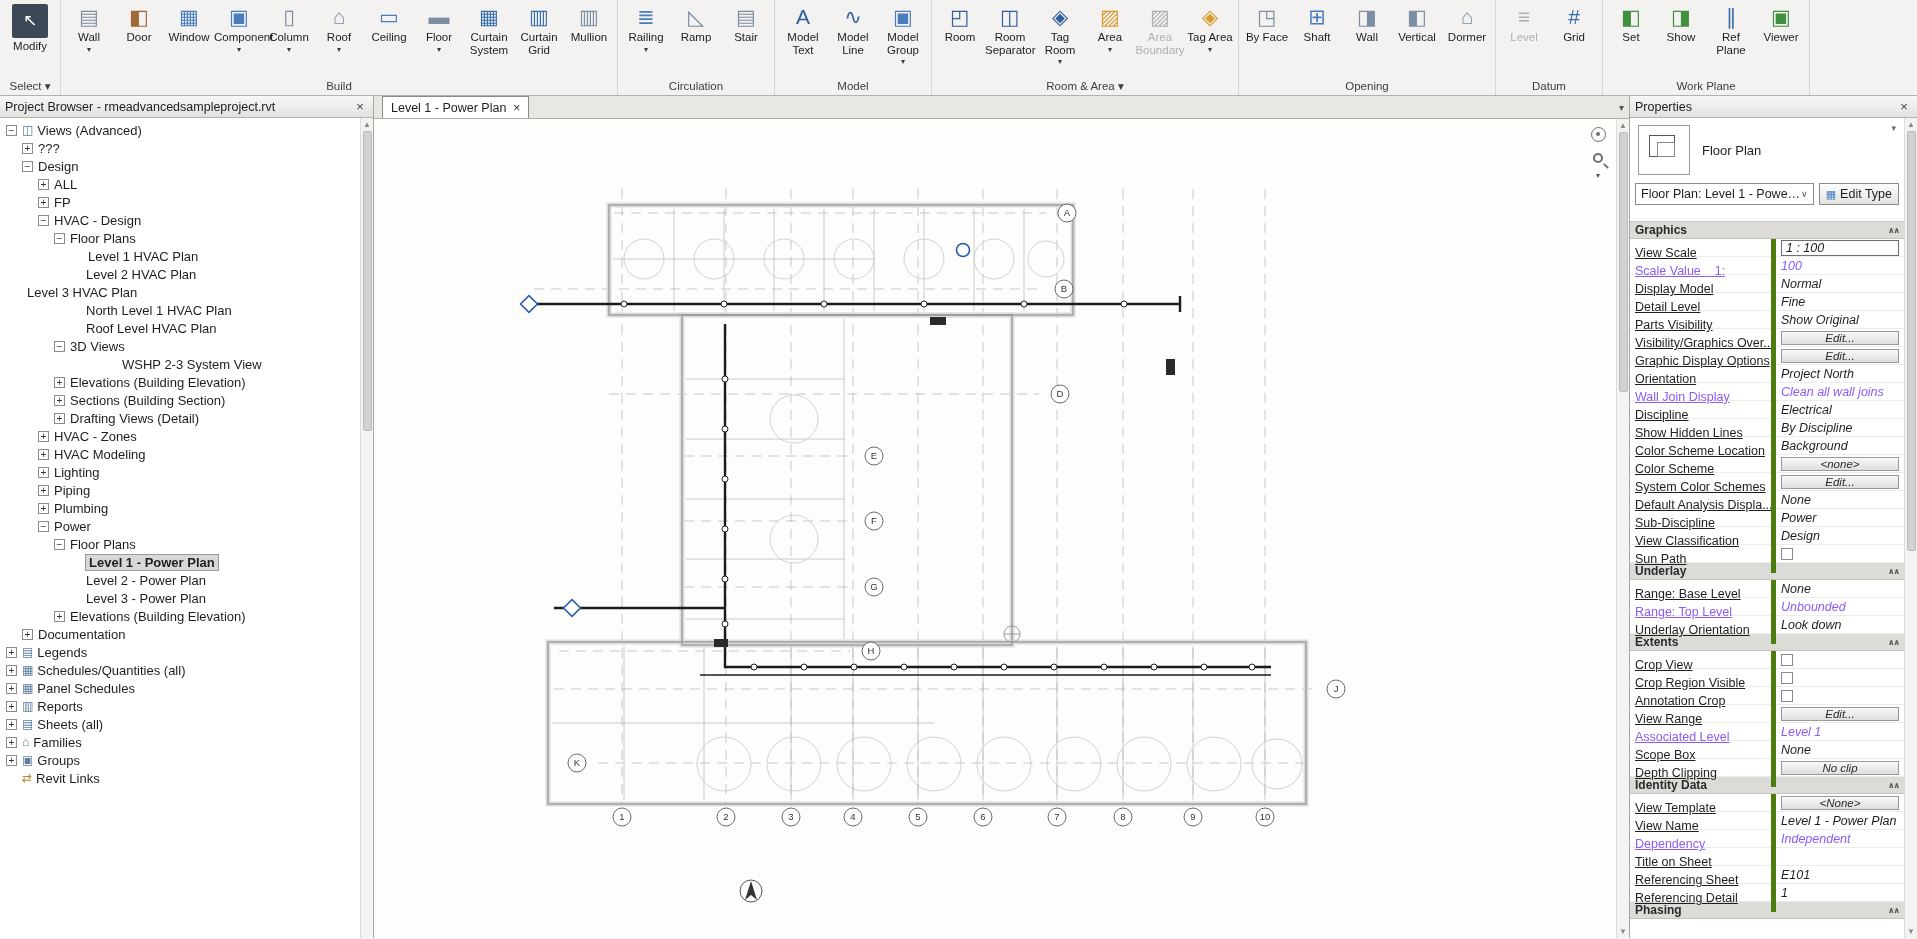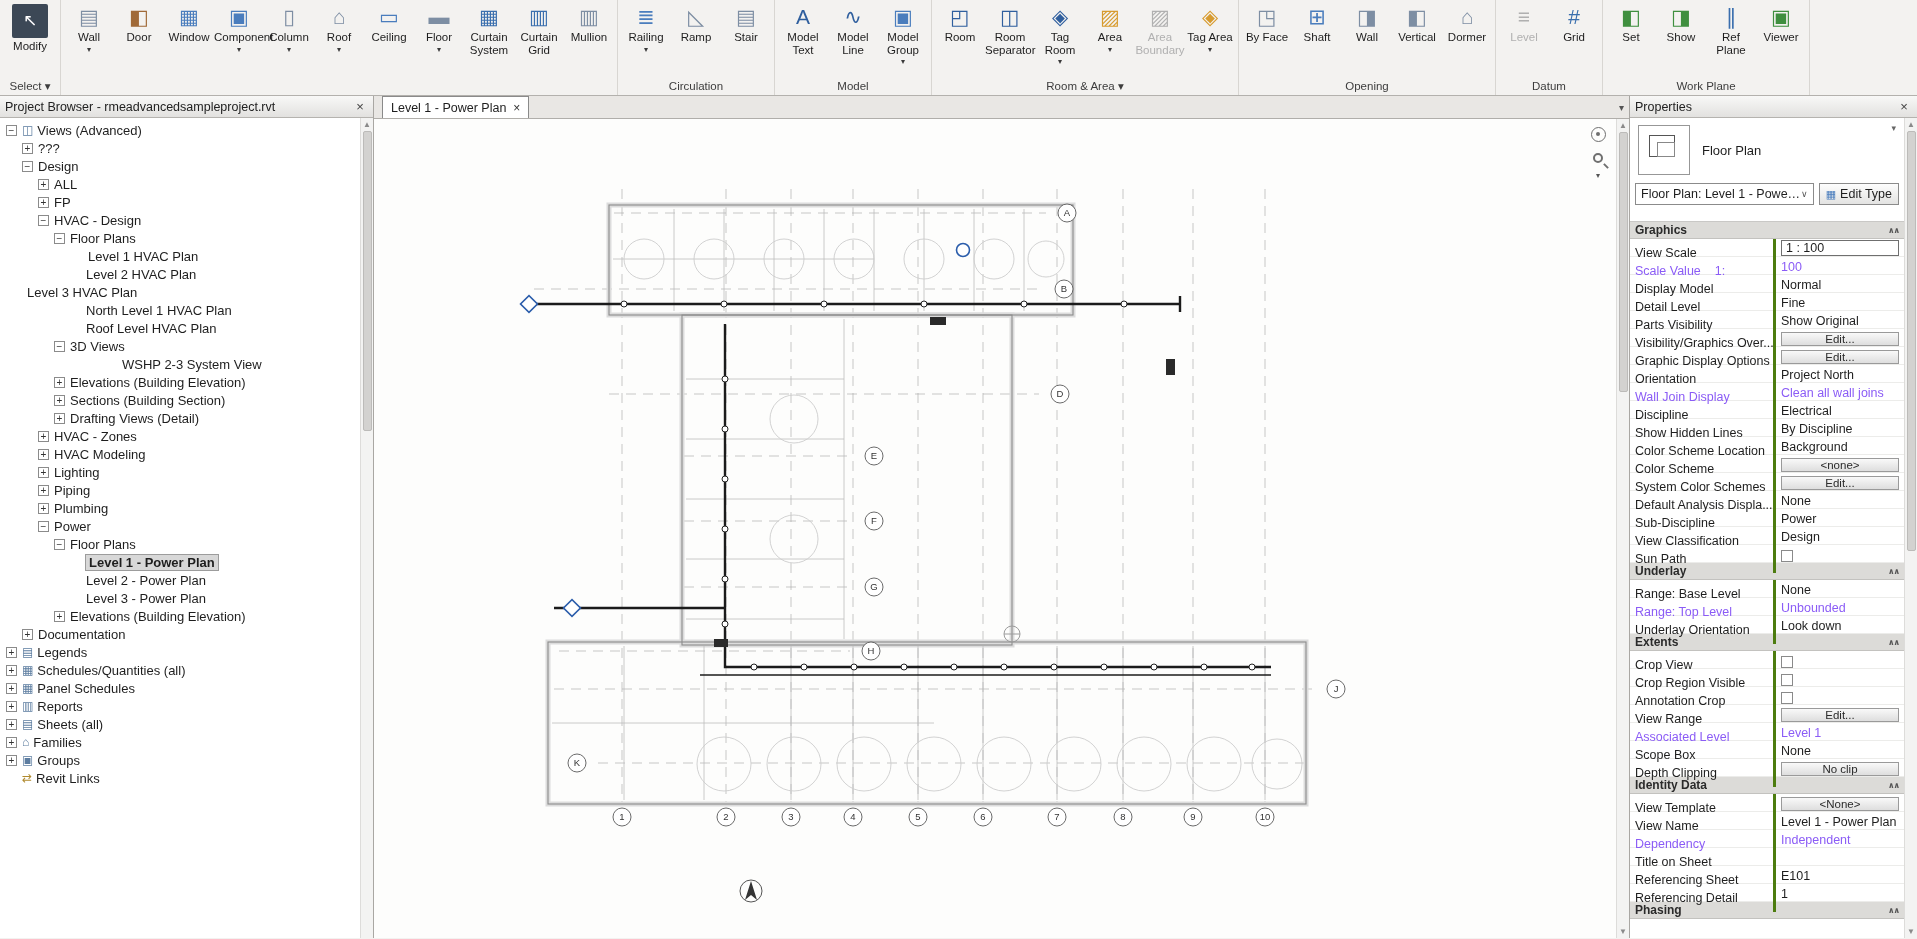--- a/index.html
+++ b/index.html
@@ -68,22 +68,22 @@
   .type-row { display:flex; align-items:center; gap:5px; padding:1px 5px 16px 5px; flex:0 0 auto; }
   .type-select { flex:1; height:22px; border:1px solid #8b8b8b; background:#fff; display:flex; align-items:center; font-size:12.5px; padding:0 5px; min-width:0; }
   .type-select .sel-text { flex:1; overflow:hidden; white-space:nowrap; text-overflow:ellipsis; }
   .type-select .sel-caret { font-size:9px; color:#555; }
   .edit-type-btn { height:22px; border:1px solid #8b8b8b; background:linear-gradient(#fdfdfd,#e3e3e2); display:flex; align-items:center; gap:4px; padding:0 6px; font-size:12.5px; white-space:nowrap; }
   .edit-type-btn .btn-ico { font-size:11px; color:#4a7dbd; }
   .props-grid { flex:1; border-top:1px solid #c9c8c6; overflow:hidden; font-size:12.5px; }
   .section-hdr { height:17px; background:#dcdbd8; border-bottom:1px solid #c3c2bf; display:flex; align-items:center; font-weight:bold; font-size:12px; padding:0 5px; color:#2b2b2b; }
   .chevrons { margin-left:auto; font-size:8px; color:#555; letter-spacing:-1px; }
   .prow { height:18px; display:flex; border-bottom:1px solid #ececea; }
-  .plabel { width:146px; flex:0 0 146px; padding:14px 5px; display:flex; align-items:center; border-right:3px solid #4d7c0f; overflow:hidden; white-space:pre; }
-  .pval { flex:1; min-width:0; padding:0 5px; display:flex; align-items:flex-end; overflow:hidden; white-space:nowrap; }
+  .plabel { width:146px; flex:0 0 146px; padding:14px 5px; display:flex; align-items:center; border-right:5px solid #4d7c0f; overflow:hidden; white-space:pre;text-decoration:underline; }
+  .pval { flex:1; min-width:0; padding:0 5px; display:flex; align-items:center; overflow:hidden; white-space:nowrap;font-style:italic; }
   .muted { color:#8b5cf6; }
   .btn-val { flex:1; height:14px; border:1px solid #9a9a9a; background:linear-gradient(#f9f9f9,#dedede); font-size:11.5px; display:flex; align-items:center; justify-content:center; color:#2b2b2b; }
   .input-val { flex:1; height:16px; border:1px solid #6f6f6f; background:#fff; display:flex; align-items:center; padding:0 4px; }
   .cbox { width:12px; height:12px; border:1px solid #8a8a8a; background:#fff; }
 </style>
 </head>
 <body>
 
 <div class="ribbon">
     <div class="ribbon-group">
@@ -140,20 +140,21 @@
         </div>
         <div class="ribbon-tool">
           <span class="tool-icon" style="color: rgb(58, 111, 174);">▥</span>
           <span class="tool-label">Curtain Grid</span>
         </div>
         <div class="ribbon-tool">
           <span class="tool-icon" style="color: rgb(125, 142, 163);">▥</span>
           <span class="tool-label">Mullion</span>
         </div>
       </div>
+      <div class="ribbon-group-label">Build</div>
     </div>
     <div class="ribbon-group">
       <div class="ribbon-tools">
         <div class="ribbon-tool">
           <span class="tool-icon" style="color: rgb(74, 125, 189);">≣</span>
           <span class="tool-label">Railing</span>
           <span class="tool-arrow">▾</span>
         </div>
         <div class="ribbon-tool">
           <span class="tool-icon" style="color: rgb(125, 142, 163);">◺</span>

